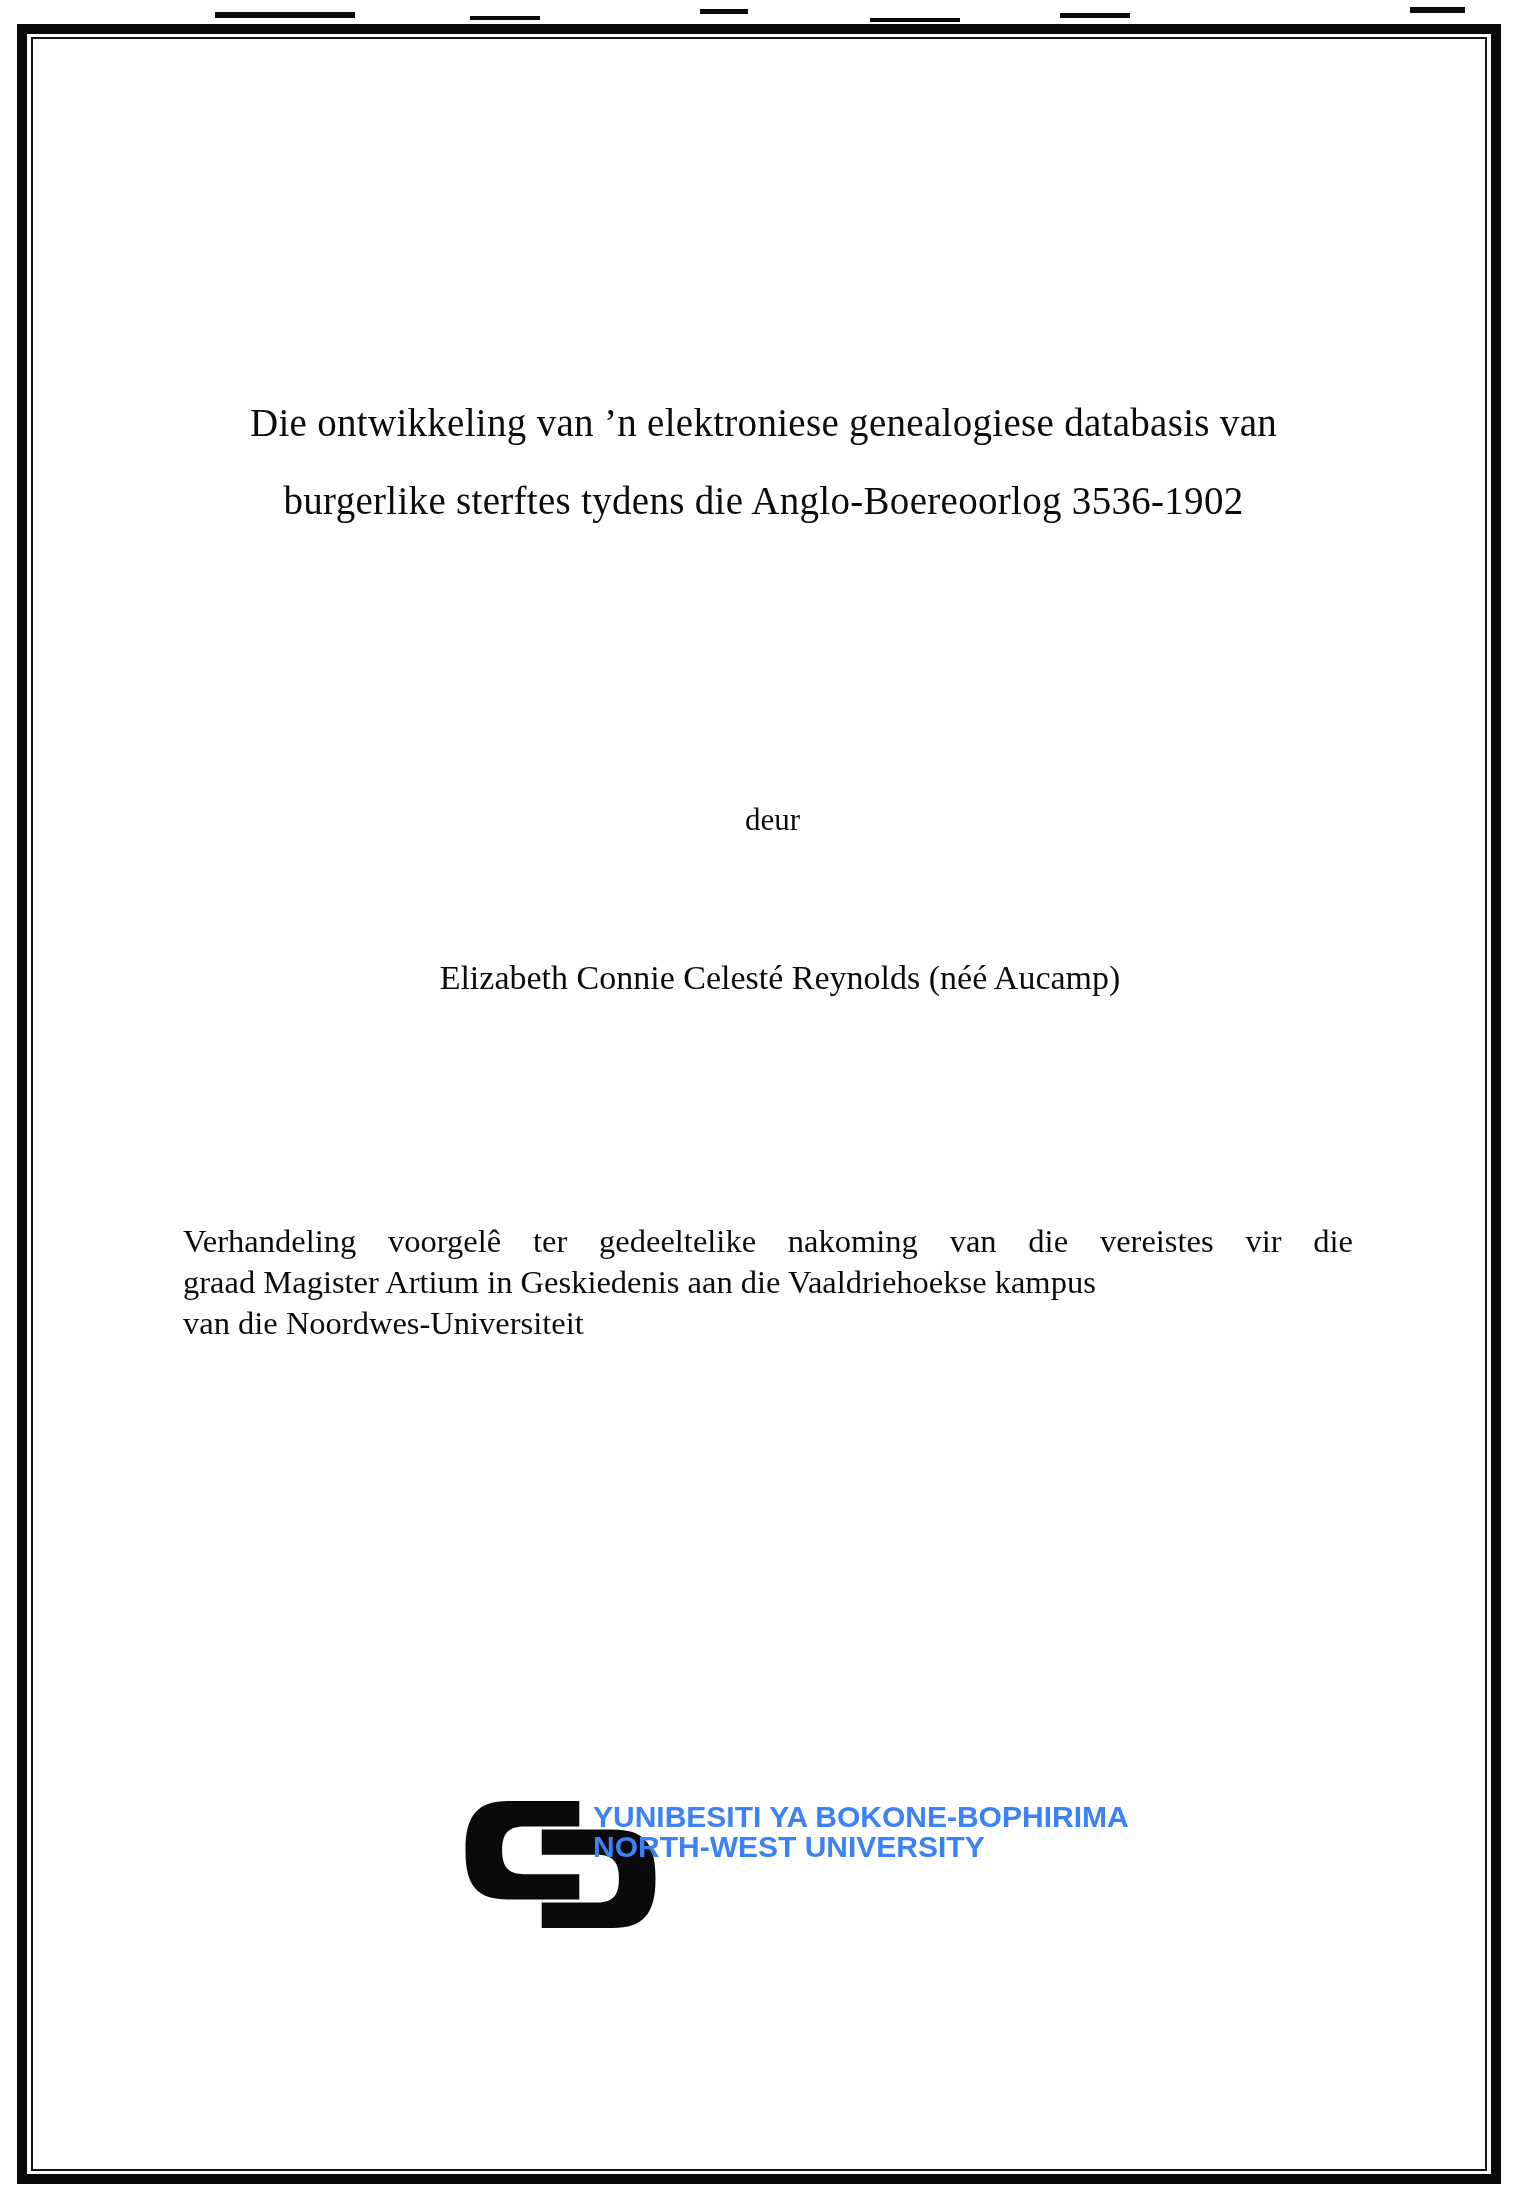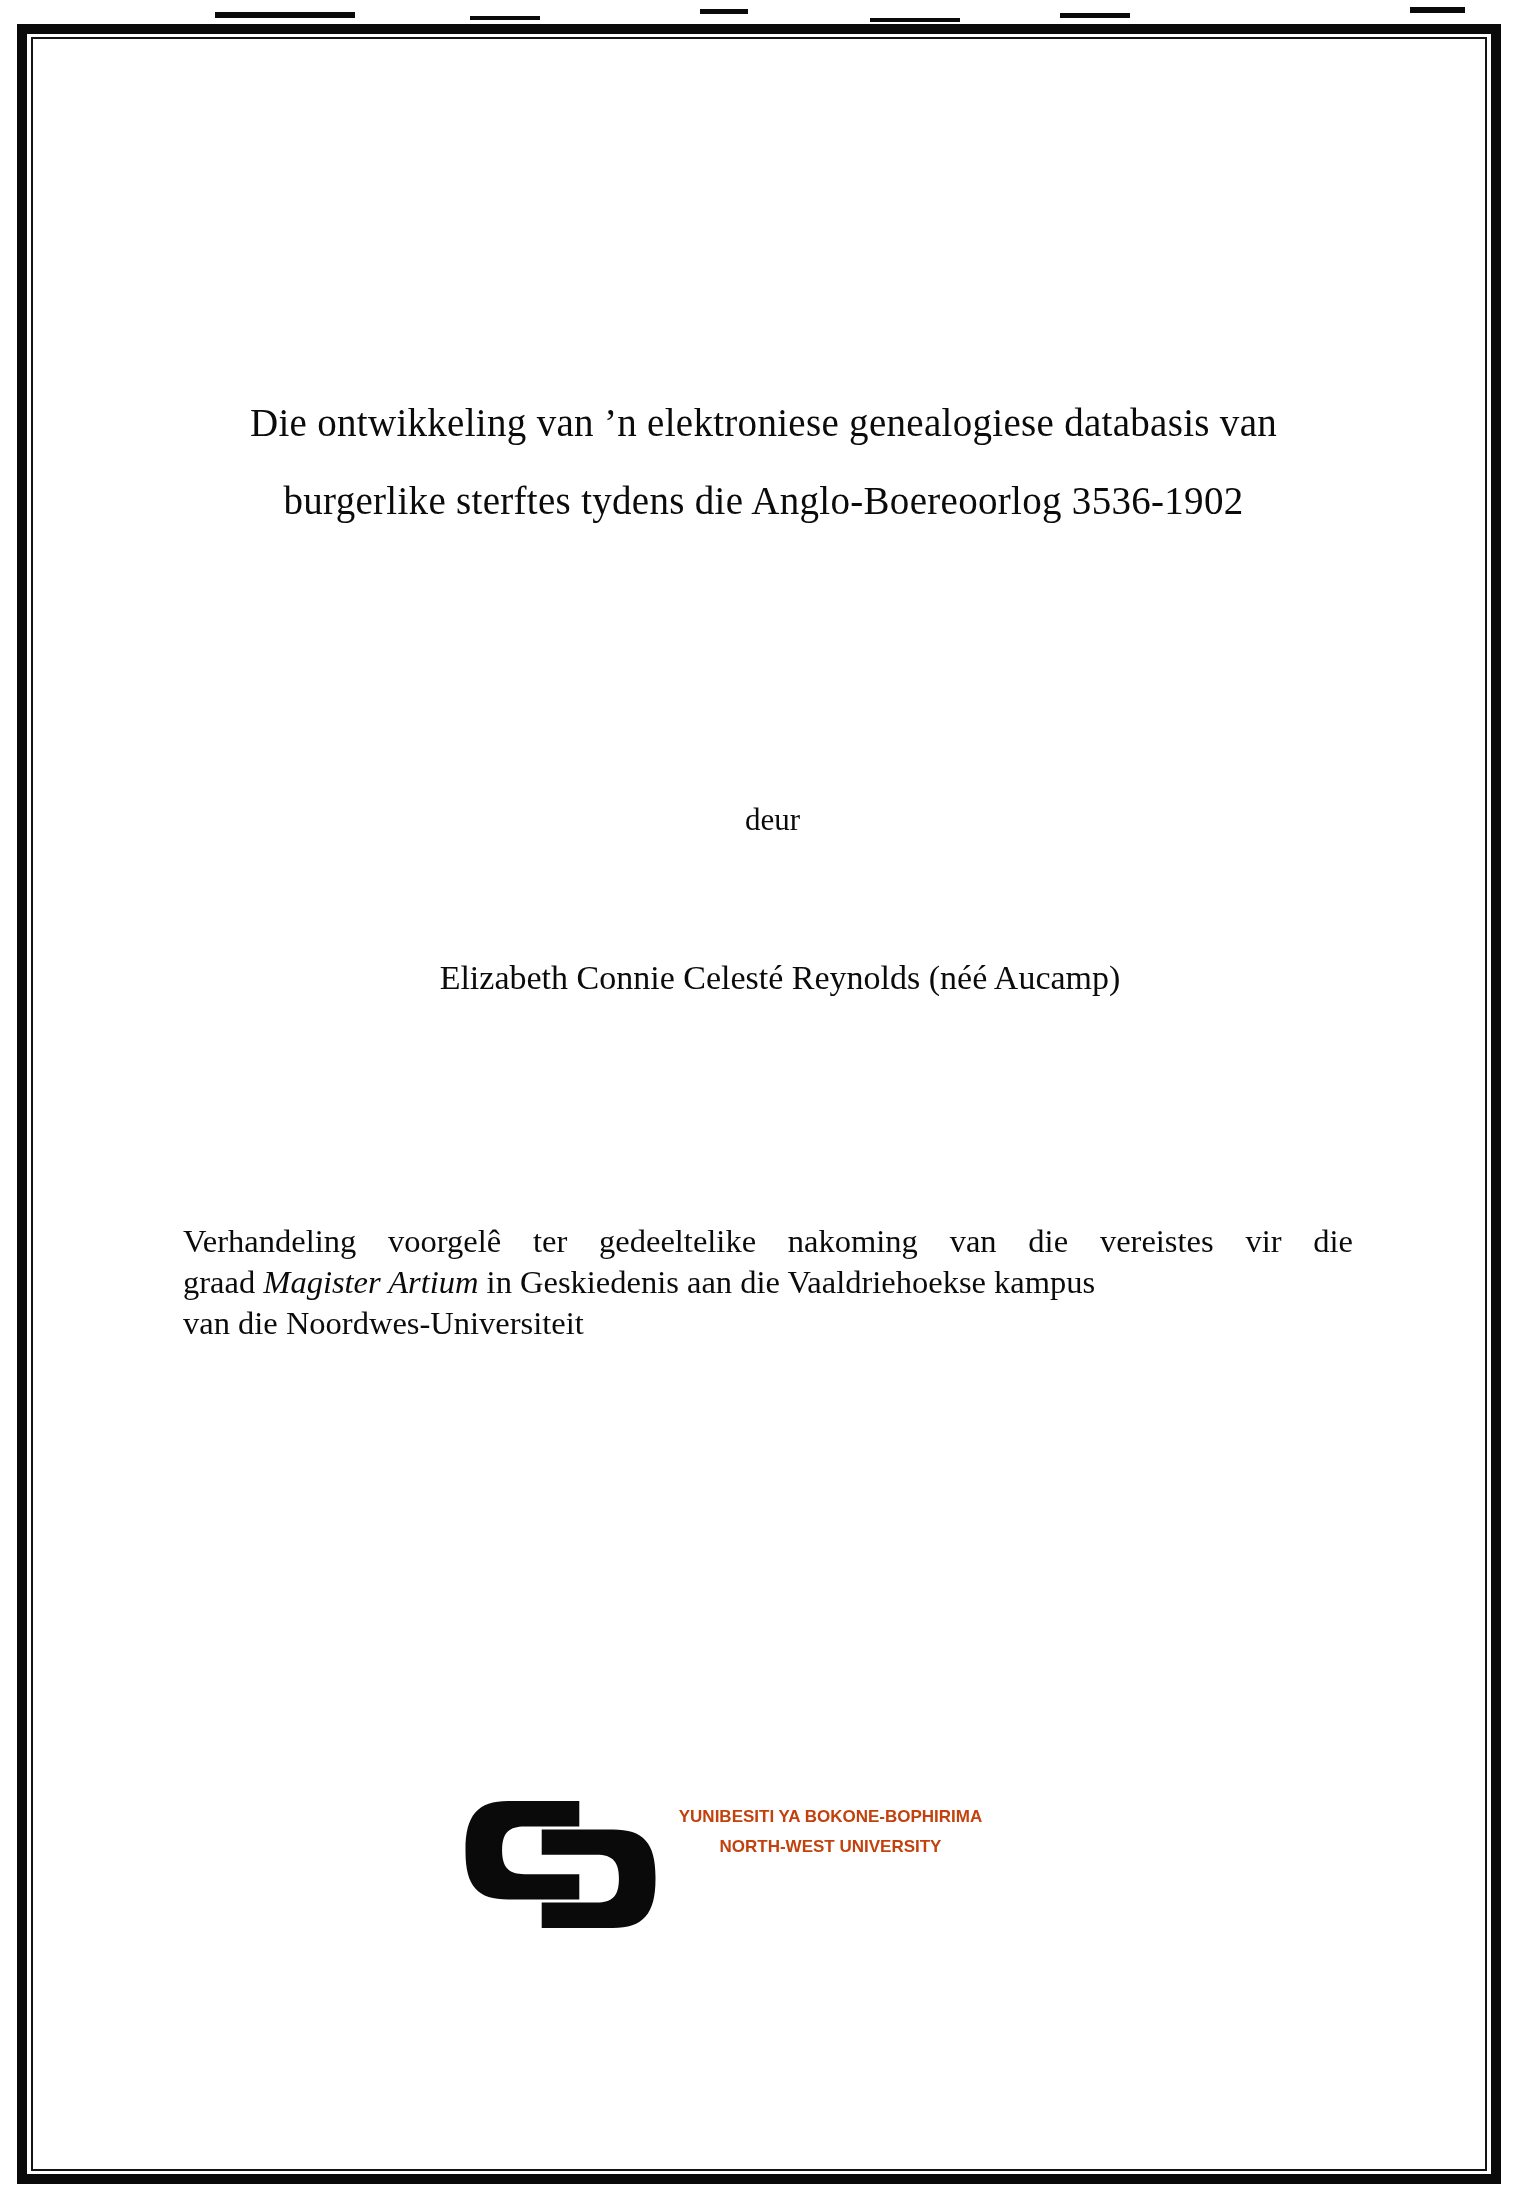--- a/index.html
+++ b/index.html
@@ -57,48 +57,48 @@
     position: absolute;
     left: 183px; top: 1221px;
     width: 1170px;
     font-size: 32.5px;
     line-height: 41px;
   }
   .statement .just {
     text-align: justify;
     text-align-last: justify;
   }
-  .statement .it { font-style: italic; }
+  .statement .it { }
   .supervisor-block {
     position: absolute;
     left: 183px; top: 1643px;
     font-size: 32px;
     line-height: 40px;
   }
   .logo {
     position: absolute;
     left: 465px; top: 1799px;
     width: 680px; height: 135px;
   }
   .logo-mark {
     position: absolute;
     left: 0; top: 2px;
     width: 191px; height: 127px;
   }
   .logo-text {
     position: absolute;
     left: 128px; top: 3px;
     width: 475px;
-    text-align: center;
+    text-align: left;
     font-family: "Liberation Sans", "DejaVu Sans", sans-serif;
     font-weight: 700;
-    font-size: 17px;
+    font-size: 30px;
     line-height: 29.5px;
     letter-spacing: 0px;
-    color: #c2410c;
+    color: #3b82f6;
     white-space: nowrap;
   }
 </style>
 </head>
 <body>
 
 <div class="page">
 
   <div class="artifact" style="left:215px;top:12px;width:140px;height:6px;"></div>
   <div class="artifact" style="left:470px;top:16px;width:70px;height:4px;"></div>

